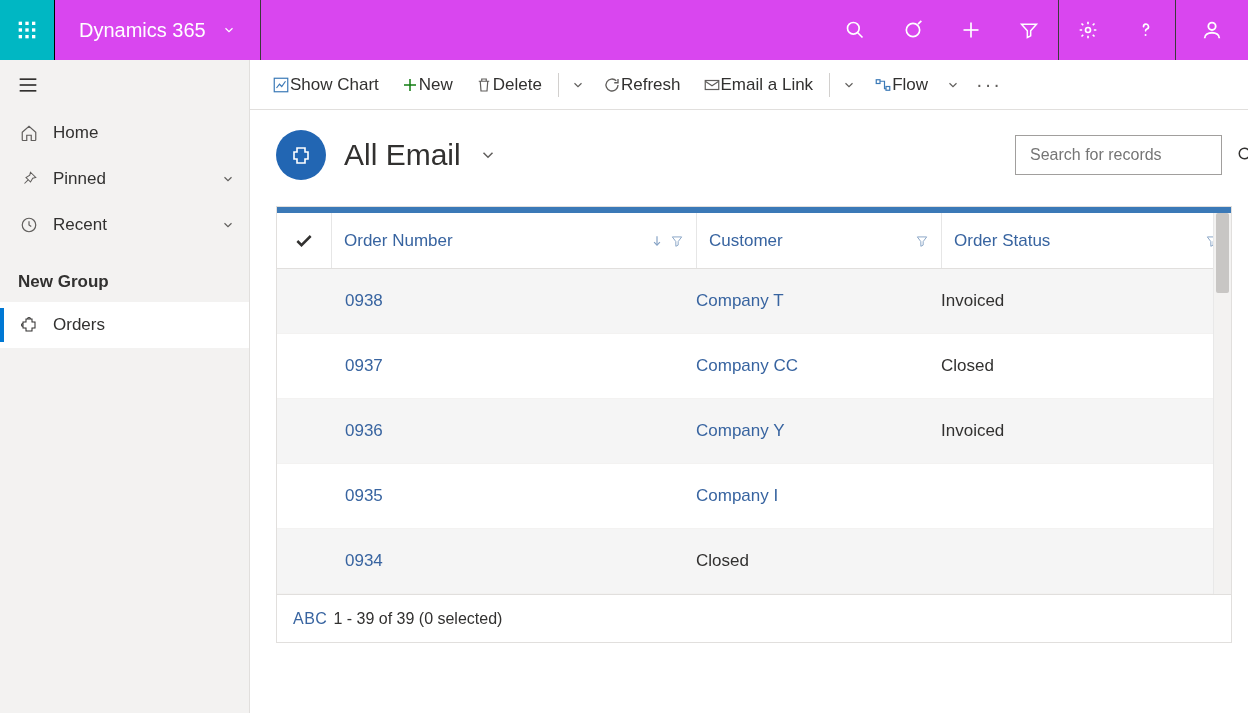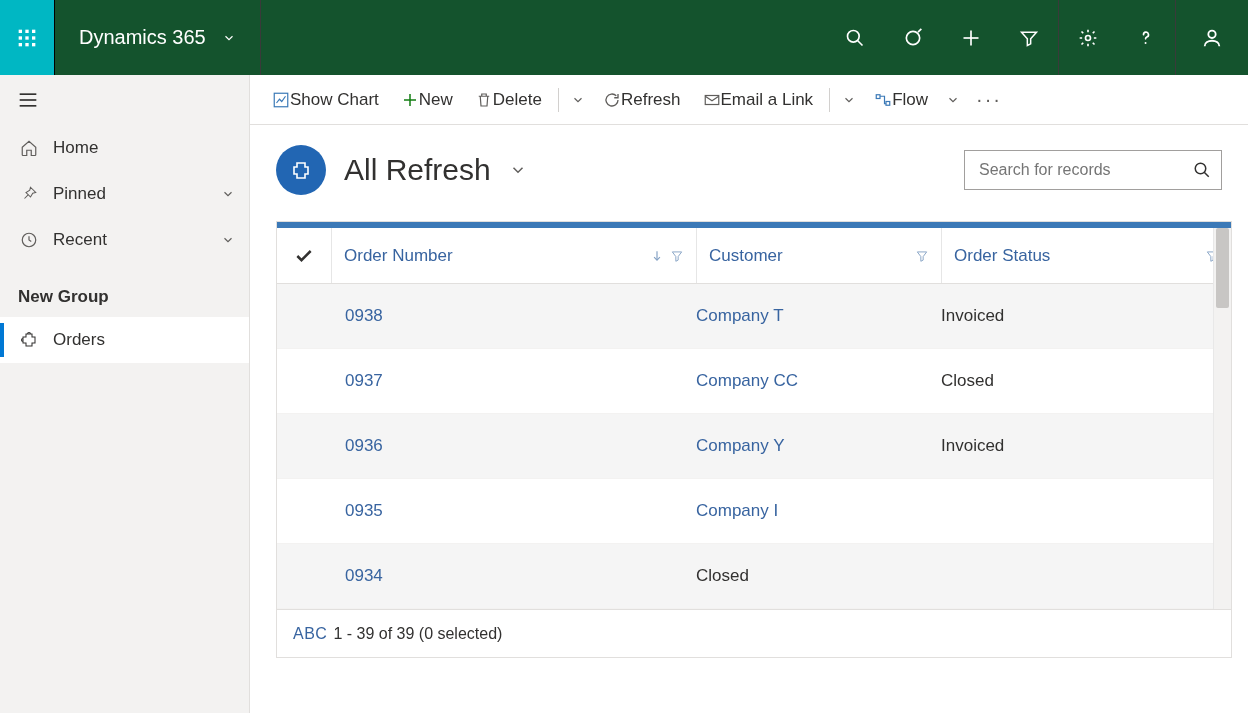--- a/index.html
+++ b/index.html
@@ -1,19 +1,19 @@
 <!DOCTYPE html>
 <html><head>
 <meta charset="utf-8">
 <style>
   * { box-sizing: border-box; margin: 0; padding: 0; }
   body { font-family: "Segoe UI", Arial, sans-serif; font-size: 14px; color: #323130; background: #fff; width: 1248px; height: 713px; overflow: hidden; }
 
   
-  .top-header { height: 75px; background: #14532d; color: #fff; display: flex; align-items: stretch; }
+  .top-header { height: 60px; background: #d946ef; color: #fff; display: flex; align-items: stretch; }
   .waffle { width: 55px; background: #00B7C3; display: flex; align-items: center; justify-content: center; border-right: 1px solid #000; }
   .waffle svg { width: 20px; height: 20px; }
   .brand { display: flex; align-items: center; padding: 0 24px; border-right: 1px solid #3a3a3a; }
   .brand-title { font-size: 20px; font-weight: 400; }
   .brand-chevron { margin-left: 16px; }
   .header-spacer { flex: 1; }
   .header-icons { display: flex; align-items: stretch; }
   .header-icon-btn { width: 58px; display: flex; align-items: center; justify-content: center; color: #fff; }
   .header-sep { width: 1px; background: #3a3a3a; }
 
@@ -40,21 +40,21 @@
   .cmd-icon.green { color:#107C10; }
   .cmd-sep { width:1px; height:24px; background:#d2d0ce; margin: 0 4px; }
   .cmd-chevron { color:#605e5c; padding:0 6px; }
 
   
   .title-row { display:flex; align-items:center; padding: 20px 26px 16px 26px; }
   .title-badge { width:50px; height:50px; border-radius:50%; background:#2266B3; display:flex; align-items:center; justify-content:center; color:#fff; margin-right:18px; }
   .page-title { font-size: 30px; font-weight: 400; color:#323130; }
   .title-chevron { margin-left: 18px; color:#605e5c; }
   .title-spacer { flex:1; }
-  .search-box { width: 258px; height: 40px; border:1px solid #a19f9d; display:flex; align-items:center; padding: 0 10px 0 14px; }
+  .search-box { width: 207px; height: 40px; border:1px solid #a19f9d; display:flex; align-items:center; padding: 0 10px 0 14px; }
   .search-box input { flex:1; border:none; outline:none; font-size:16px; background:transparent; }
   .search-box .sicon { color:#323130; }
 
   
   .grid-wrap { margin: 10px 16px 0 26px; border:1px solid #e1dfdd; position:relative; }
   .grid-topbar { height:6px; background:#3B79B7; }
   .grid-header { display:flex; align-items:stretch; height:56px; background:#fff; border-bottom:1px solid #e1dfdd; }
   .gh-check { width:54px; display:flex; align-items:center; justify-content:center; }
   .gh-col { display:flex; align-items:center; border-left:1px solid #e6e6e6; padding: 0 12px; color:#3864A0; font-size:17px; position:relative; }
   .gh-col .col-label { flex:1; }
@@ -291,21 +291,21 @@
         <span>···</span>
       </div>
     </div>
 
     <div class="title-row">
       <div class="title-badge">
         <svg width="24" height="24" viewBox="0 0 24 24">
             <path d="M5 9h3V5h8v4h3v7h-3v4H8v-4H5V9z" stroke="#fff" stroke-width="1.6" fill="none"></path>
           </svg>
       </div>
-      <div class="page-title">All Refresh</div>
+      <div class="page-title">All Email</div>
       <div class="title-chevron">
         <svg width="18" height="18" viewBox="0 0 24 24">
             <path d="M6 9l6 6 6-6" stroke="#605e5c" stroke-width="2" fill="none"></path>
           </svg>
       </div>
       <div class="title-spacer"></div>
       <div class="search-box">
         <input type="text" placeholder="Search for records" style="">
         <span class="sicon">
           <svg width="18" height="18" viewBox="0 0 24 24">

